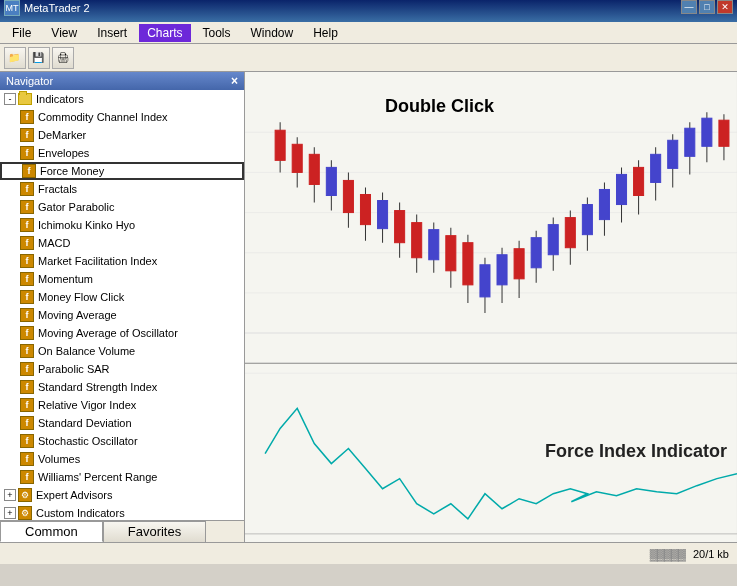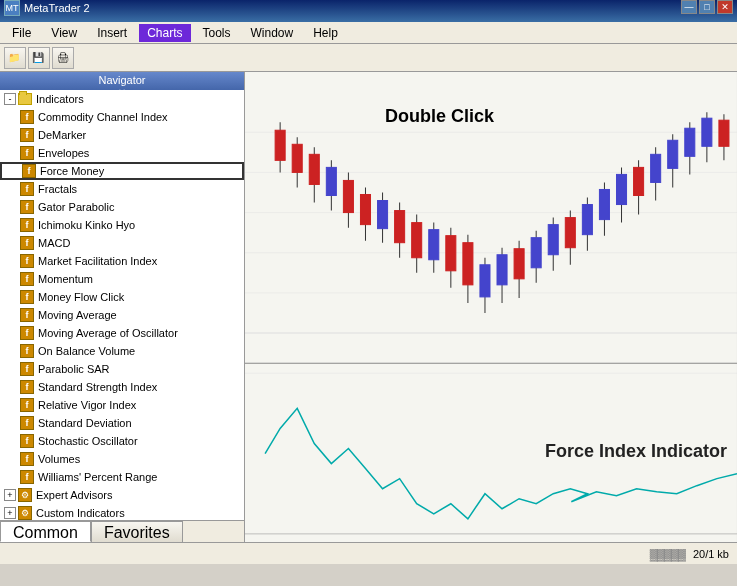--- a/index.html
+++ b/index.html
@@ -114,21 +114,20 @@
     }
     .navigator-header {
       background: linear-gradient(to bottom, #6688cc, #4466aa);
       color: white;
       padding: 2px 6px;
       font-size: 11px;
       display: flex;
       justify-content: space-between;
       align-items: center;
       height: 18px;
-      flex-direction: column;
     }
     .navigator-close {
       cursor: pointer;
       font-size: 12px;
       font-weight: bold;
     }
     .navigator-content {
       flex: 1;
       overflow-y: auto;
       overflow-x: hidden;
@@ -208,44 +207,44 @@
     }
 
     
     .navigator-tabs {
       display: flex;
       border-top: 1px solid #999;
       background: #f0ece0;
       height: 22px;
     }
     .nav-tab {
-      padding: 2px 12px;
+      padding: 2px 24px;
       border: 1px solid #999;
       border-bottom: none;
       cursor: pointer;
-      font-size: 16px;
+      font-size: 13px;
       background: linear-gradient(to bottom, #f8f6f0, #e0dcd0);
     }
     .nav-tab.active {
       background: #fff;
       border-bottom: 1px solid #fff;
     }
 
     
     .chart-area {
       flex: 1;
       background: #1a1a2e;
       position: relative;
       overflow: hidden;
     }
 
     
     .double-click-label {
       position: absolute;
-      top: 34px;
+      top: 24px;
       left: 140px;
       font-size: 18px;
       font-weight: bold;
       color: #000;
       background: transparent;
       z-index: 10;
     }
 
     
     .force-index-label {

